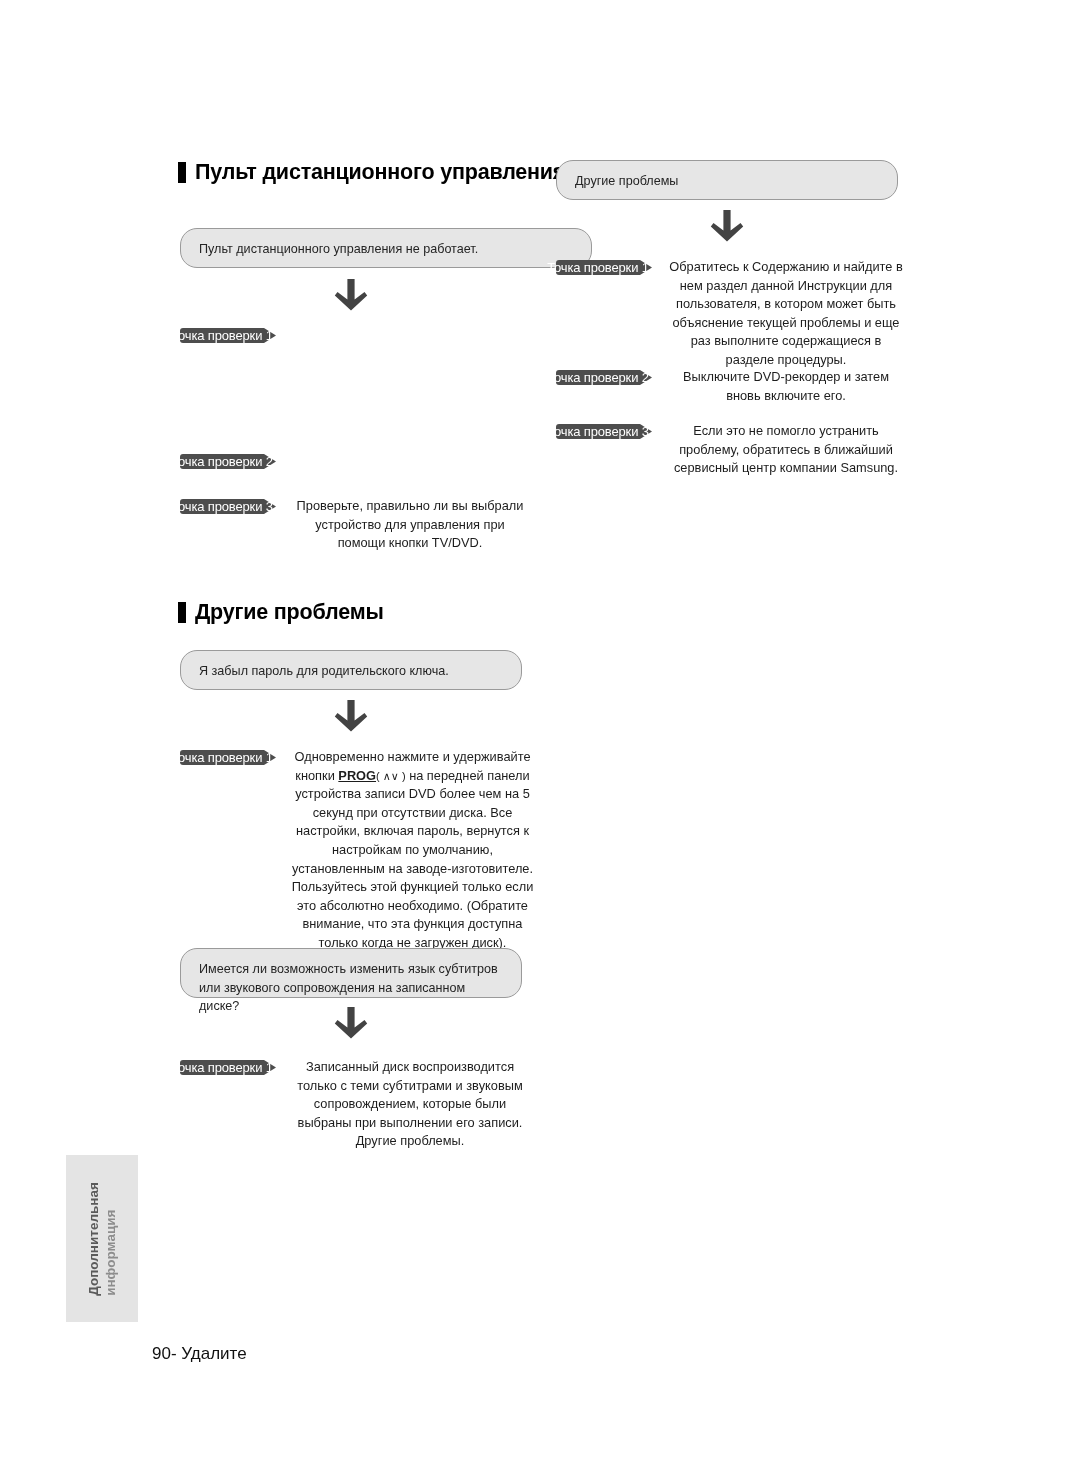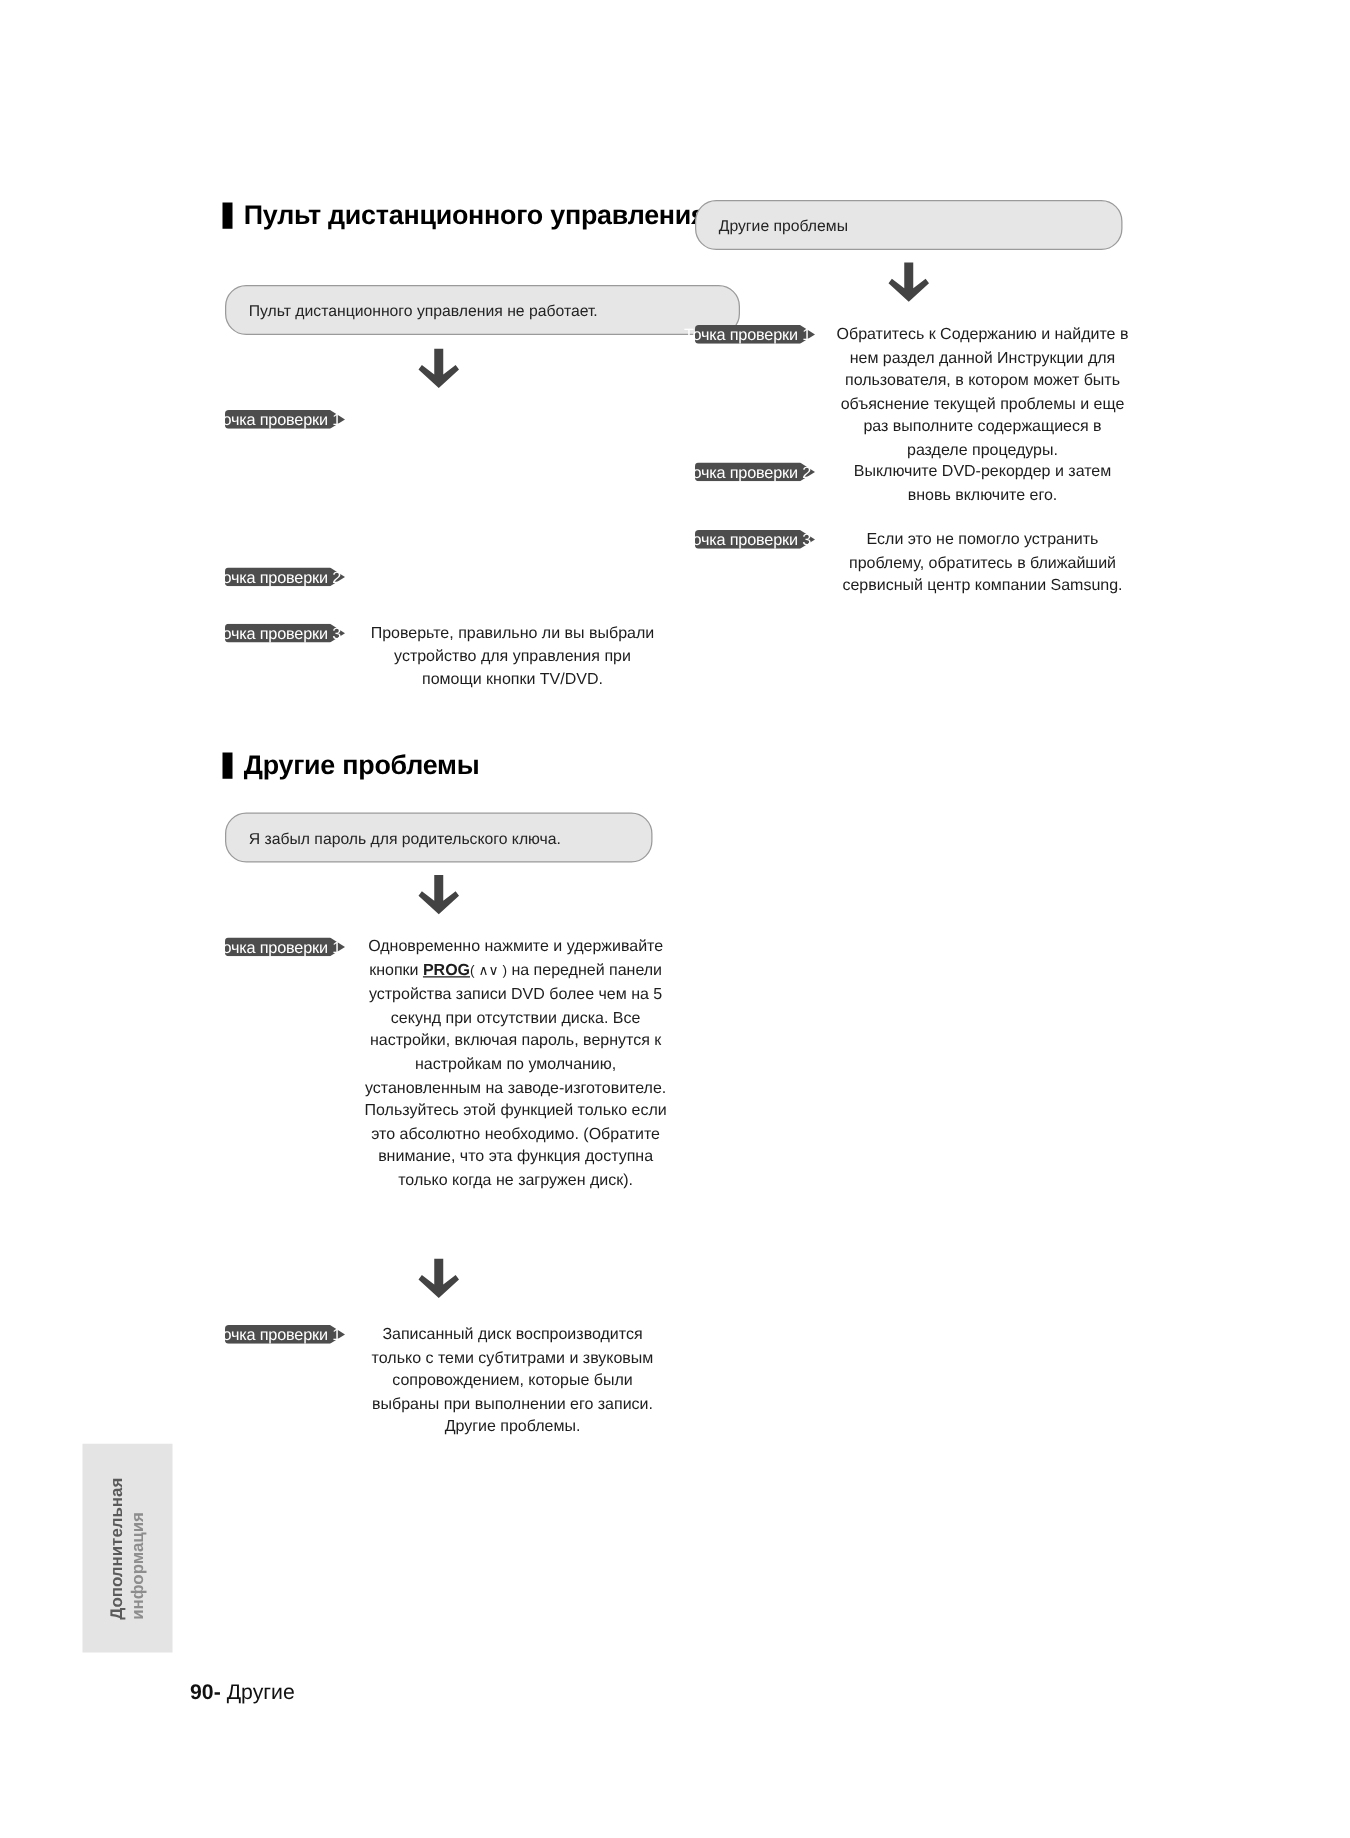--- a/index.html
+++ b/index.html
@@ -144,21 +144,21 @@
   
   .footer {
     position: absolute;
     left: 152px;
     top: 1344px;
     font-size: 17px;
     color: #111111;
     white-space: nowrap;
   }
   .footer .pageno {
-    font-weight: bold;
+    font-weight: normal;
   }
 </style>
 </head>
 <body>
 
 <div class="page">
 
   <div class="section-heading" style="left:178px; top:160px;">
     <span class="heading-marker"></span>
     <span>Пульт дистанционного управления</span>
@@ -260,20 +260,23 @@
   <div class="cp-row" style="left:180px; top:748px; width:355px;">
     <span class="cp-badge">
       <svg class="badge-shape" width="96" height="15" viewBox="0 0 96 15" xmlns="http://www.w3.org/2000/svg">
         <path d="M3 0 H84 L96 7.5 L84 15 H3 A3 3 0 0 1 0 12 V3 A3 3 0 0 1 3 0 Z" fill="#4d4d4d"></path>
       </svg>
       <span class="badge-label">Точка проверки 1</span>
     </span>
     <div class="cp-text"><span>Одновременно нажмите и удерживайте кнопки </span><b>PROG</b><span class="chev">( ∧∨ )</span><span> на передней панели устройства записи DVD более чем на 5 секунд при отсутствии диска. Все настройки, включая пароль, вернутся к настройкам по умолчанию, установленным на заводе-изготовителе. Пользуйтесь этой функцией только если это абсолютно необходимо. (Обратите внимание, что эта функция доступна только когда не загружен диск).</span></div>
   </div>
 
+  <div class="qbox" style="left:180px; top:948px; width:342px; height:50px;">
+    <span>Имеется ли возможность изменить язык субтитров или звукового сопровождения на записанном диске?</span>
+  </div>
 
   <div class="arrow-down" style="left:331px; top:1005px;">
     <svg width="40" height="44" viewBox="0 0 40 44" xmlns="http://www.w3.org/2000/svg">
       <path d="M16.4 2 L23.6 2 L23.6 22.5 L33.5 15.0 L36.2 18.6 L20 33.4 L3.8 18.6 L6.5 15.0 L16.4 22.5 Z" fill="#434343"></path>
     </svg>
   </div>
 
   <div class="cp-row" style="left:180px; top:1058px; width:350px;">
     <span class="cp-badge">
       <svg class="badge-shape" width="96" height="15" viewBox="0 0 96 15" xmlns="http://www.w3.org/2000/svg">
@@ -285,16 +288,16 @@
   </div>
 
   <div class="side-tab">
     <div class="side-tab-inner">
       <span class="side-tab-line1">Дополнительная</span>
       <span class="side-tab-line2">информация</span>
     </div>
   </div>
 
   <div class="footer">
-    <span class="pageno">90</span><span class="pageno">-</span>&nbsp;<span>Другие</span>
+    <span class="pageno">90</span><span class="pageno">-</span>&nbsp;<span>Удалите</span>
   </div>
 
 </div>
 
 </body></html>

